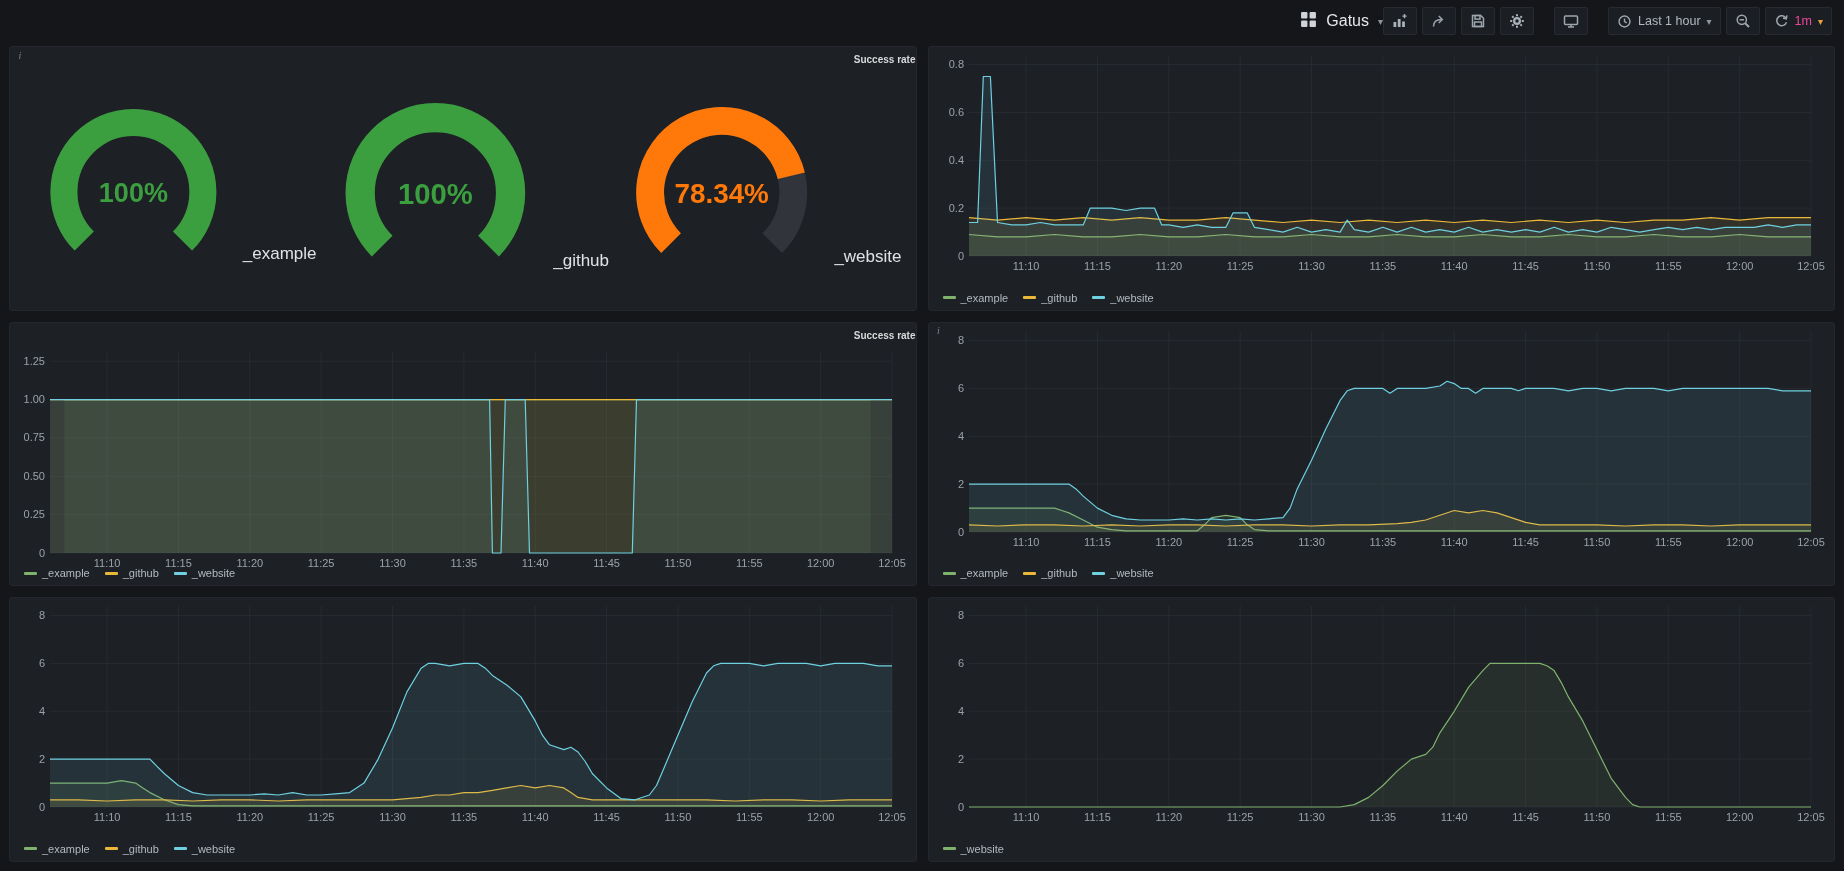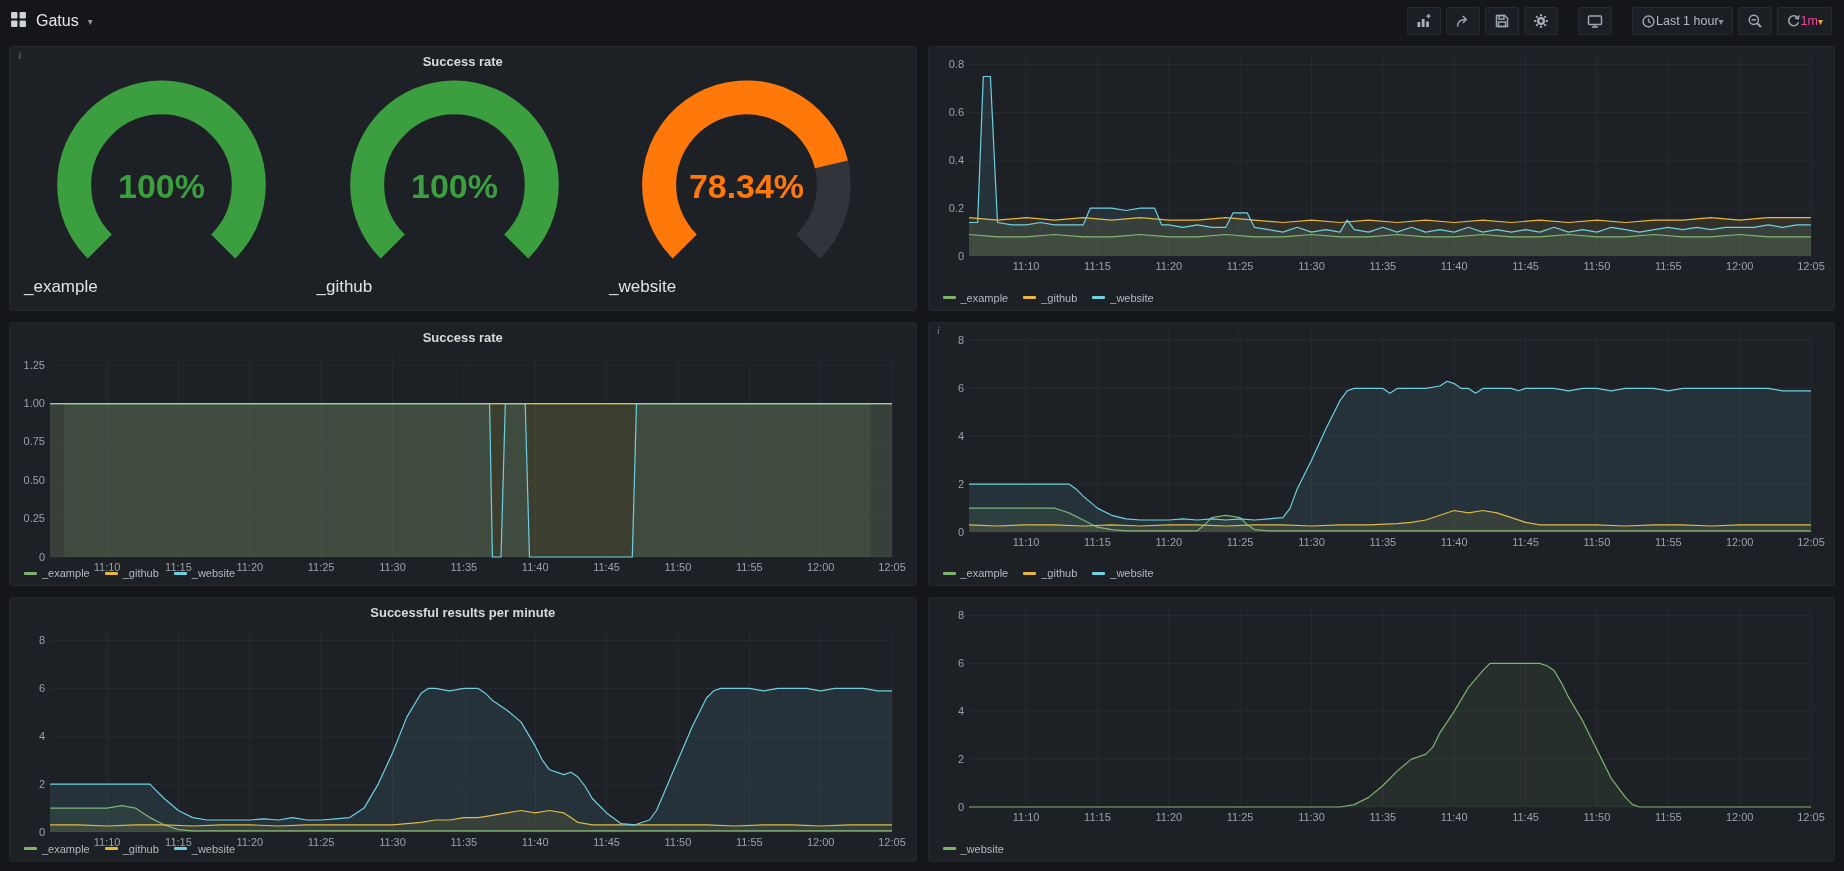--- a/index.html
+++ b/index.html
@@ -2,48 +2,48 @@
 <html><head>
 <meta charset="utf-8">
 <style>
   html,body{margin:0;padding:0;}
   body{
     width:1844px;height:871px;overflow:hidden;
     background:#141619;color:#d8d9da;
     font-family:"Liberation Sans",sans-serif;
   }
   
-  .navbar{height:42px;display:flex;align-items:center;justify-content:space-between;padding:0 12px 0 10px;}
+  .navbar{height:42px;display:flex;align-items:center;justify-content:flex-end;padding:0 12px 0 18px;}
   .nav-left{display:flex;align-items:center;gap:9px;}
   .dash-title{font-size:16px;color:#e4e6e9;cursor:pointer;}
   .caret{color:#8e949b;font-size:10px;cursor:pointer;}
   .nav-right{display:flex;align-items:center;gap:5px;}
-  .nav-btn{display:flex;align-items:center;height:28px;padding:0 8px;
+  .nav-btn{display:flex;align-items:center;gap:6px;height:28px;padding:0 8px;
     background:#1b1e23;border:1px solid #272b31;border-radius:2px;
     color:#b4bac0;font-size:12.5px;cursor:pointer;white-space:nowrap;}
   .nav-btn svg{display:block;}
   .nav-gap{width:10px;}
   .icon{stroke:#9da5ad;fill:none;stroke-width:1.5;}
   
   .grid{height:829px;box-sizing:border-box;padding:4px 9px 9px;display:grid;
     grid-template-columns:1fr 1fr;grid-template-rows:1fr 1fr 1fr;gap:11px;}
   .panel{background:#1d2126;border:1px solid #24282e;border-radius:3px;
     position:relative;display:flex;flex-direction:column;overflow:hidden;}
-  .panel-title{text-align:center;font-size:13px;font-weight:700;color:#d8d9da;
+  .panel-title{text-align:right;font-size:10px;font-weight:700;color:#d8d9da;
     padding:7px 0 3px;cursor:pointer;flex:0 0 auto;}
   .panel-info{position:absolute;top:1px;left:3px;width:14px;height:14px;font-size:10px;
     color:#7d848c;font-style:italic;font-family:"Liberation Serif",serif;
     display:flex;align-items:center;justify-content:center;cursor:pointer;}
   .chart{flex:1 1 auto;margin:2px 10px 0 6px;min-height:0;}
   .legend{display:flex;gap:15px;padding:3px 0 6px 14px;font-size:11px;color:#b3b9bf;flex:0 0 auto;}
   .legend-item{display:flex;align-items:center;gap:5px;cursor:pointer;}
   .legend-item i{display:block;width:13px;height:3px;border-radius:1px;}
   
   .gauges{flex:1;display:flex;align-items:center;padding:0 14px 6px;}
-  .gauge{flex:1;display:flex;flex-direction:column;align-items:flex-start;justify-content:center;}
+  .gauge{flex:1;display:flex;flex-direction:row;align-items:flex-end;justify-content:center;}
   .gauge svg{width:94%;display:block;}
   .gauge-label{font-size:17px;color:#e0e2e5;margin-top:2px;}
   
   .tk{fill:#9aa1a8;font-size:11px;font-family:"Liberation Sans",sans-serif;}
   .gl{stroke:#272b30;stroke-width:1;}
   text.gval{font-family:"Liberation Sans",sans-serif;font-weight:600;}
 </style>
 </head>
 <body>
 
@@ -306,21 +306,20 @@
           <path d="M34.0,159.1 L62.5,159.1 L91.1,159.1 L119.6,159.1 L133.9,159.1 L141.0,163.9 L148.2,171.1 L162.4,183.1 L176.7,190.3 L191.0,193.8 L205.3,195.0 L233.8,195.0 L248.1,193.8 L262.3,195.0 L276.6,193.8 L290.9,195.0 L305.2,193.8 L319.4,195.0 L333.7,193.8 L348.0,192.6 L355.1,183.1 L362.2,163.9 L376.5,135.2 L390.8,104.1 L405.1,75.4 L412.2,65.8 L419.3,63.4 L433.6,63.4 L447.9,63.4 L455.0,68.2 L462.1,63.4 L476.4,63.4 L490.7,63.4 L504.9,61.0 L512.1,56.3 L519.2,58.6 L526.4,63.4 L533.5,63.4 L540.6,68.2 L547.8,63.4 L562.0,63.4 L576.3,63.4 L583.4,65.8 L590.6,63.4 L604.8,63.4 L619.1,63.4 L633.4,65.8 L647.7,63.4 L661.9,63.4 L676.2,65.8 L690.5,63.4 L704.7,63.4 L719.0,63.4 L733.3,65.8 L747.6,63.4 L761.8,63.4 L776.1,63.4 L790.4,63.4 L804.6,63.4 L818.9,63.4 L833.2,63.4 L847.5,65.8 L861.7,65.8 L876.0,65.8" fill="none" stroke="#6ED0E0" stroke-width="1.2" stroke-linejoin="round"></path>
         </svg></div>
     <div class="legend">
         <span class="legend-item"><i style="background:#7EB26D"></i>_example</span>
         <span class="legend-item"><i style="background:#EAB839"></i>_github</span>
         <span class="legend-item"><i style="background:#6ED0E0"></i>_website</span>
       </div>
   </div>
 
   <div class="panel">
-    <div class="panel-title">Successful results per minute</div>
     <div class="chart"><svg width="890" height="227">
           <line class="gl" x1="91.08474576271186" x2="91.08474576271186" y1="6" y2="207"></line>
           <text class="tk" x="91.08474576271186" y="221" text-anchor="middle">11:10</text>
           <line class="gl" x1="162.4406779661017" x2="162.4406779661017" y1="6" y2="207"></line>
           <text class="tk" x="162.4406779661017" y="221" text-anchor="middle">11:15</text>
           <line class="gl" x1="233.79661016949154" x2="233.79661016949154" y1="6" y2="207"></line>
           <text class="tk" x="233.79661016949154" y="221" text-anchor="middle">11:20</text>
           <line class="gl" x1="305.1525423728813" x2="305.1525423728813" y1="6" y2="207"></line>
           <text class="tk" x="305.1525423728813" y="221" text-anchor="middle">11:25</text>
           <line class="gl" x1="376.5084745762712" x2="376.5084745762712" y1="6" y2="207"></line>

